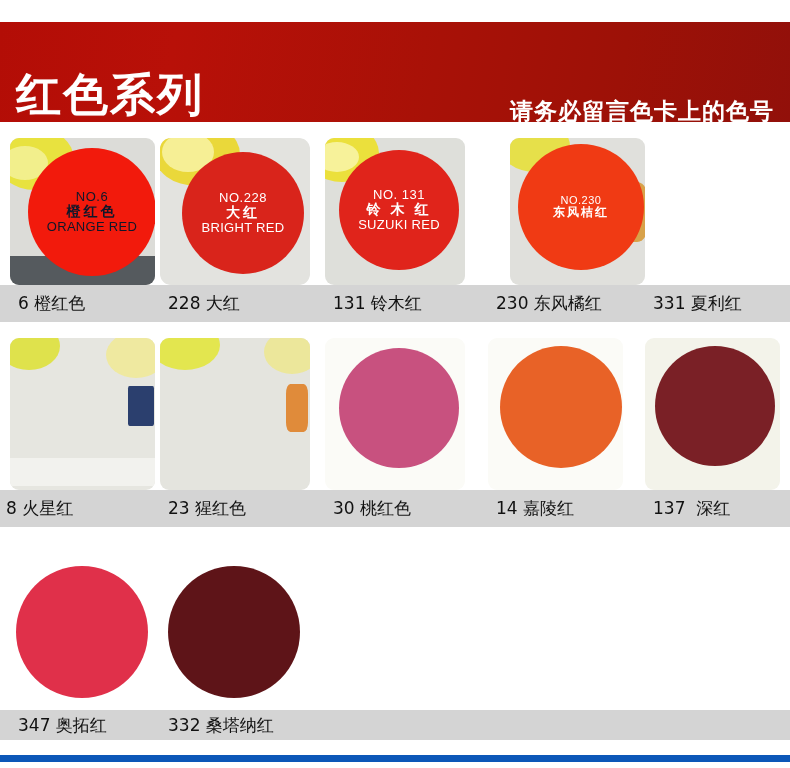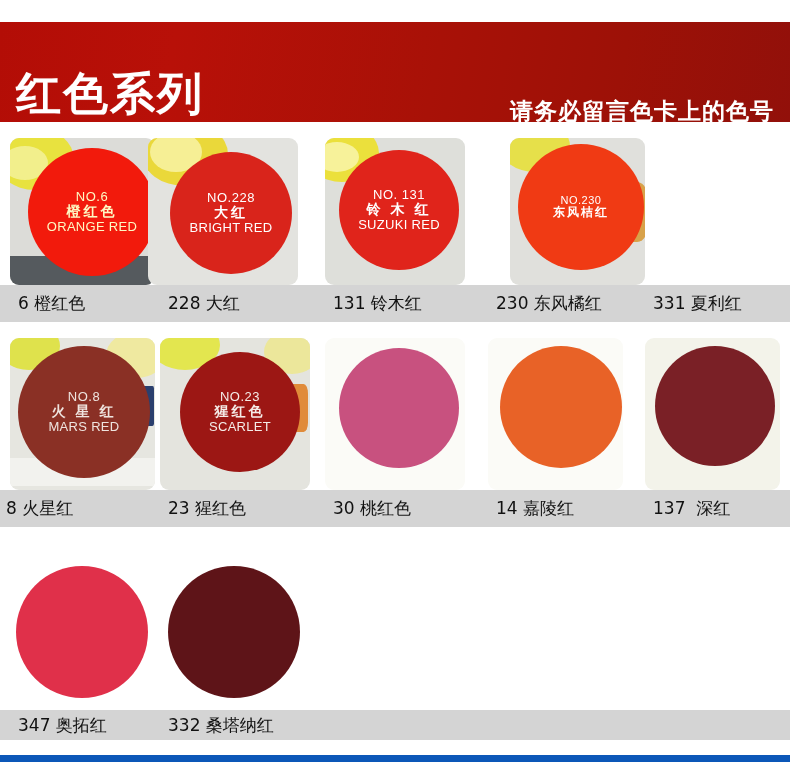--- a/index.html
+++ b/index.html
@@ -10,21 +10,21 @@
   }
   
   .banner{
     position:absolute;left:0;top:22px;width:790px;height:100px;
     background:linear-gradient(100deg,#b30d06 0%,#b81008 22%,#a81107 55%,#9d1107 78%,#92100a 100%);
     overflow:hidden;
   }
   .banner-title{
     position:absolute;left:16px;top:50px;
     color:#ffffff;font-size:45px;font-weight:bold;letter-spacing:2px;
-    font-family:Liberation Serif, serif;
+    font-family:Liberation Sans, sans-serif;
     line-height:1;
     text-shadow:0 0 1px rgba(255,255,255,.25);
   }
   .banner-sub{
     position:absolute;right:16px;top:78px;
     color:#ffffff;font-size:23px;font-weight:bold;letter-spacing:1px;
     font-family:"DejaVu Sans","Liberation Sans",sans-serif;
     line-height:1;
   }
   
@@ -78,28 +78,28 @@
 
 <div id="grid">
     <div class="capbar" style="top: 285px; height: 37px; background: rgb(212, 212, 212);"></div>
     <div class="row" style="top: 138px; height: 147px;">
       <div class="card" style="left: 10px; width: 145px; height: 147px;">
         <div class="photo">
           <div class="bgbase" style="background: rgb(220, 220, 216);"></div>
           <div class="blob" style="left: -14px; top: -10px; width: 78px; height: 62px; background: rgb(232, 226, 63); border-radius: 50%;"></div>
           <div class="blob" style="left: -8px; top: 8px; width: 46px; height: 34px; background: rgb(242, 239, 140); border-radius: 50%;"></div>
           <div class="strip" style="top: 118px; height: 30px; background: rgb(85, 90, 94);"></div>
-          <div class="disc" style="left: 18px; top: 10px; width: 128px; height: 128px; background: rgb(242, 26, 12); color: #fef9c3;">
+          <div class="disc" style="left: 18px; top: 10px; width: 128px; height: 128px; background: rgb(242, 26, 12); color: #0f172a;">
             <div class="l1">NO.6</div>
             <div class="l2">橙红色</div>
             <div class="l3">ORANGE RED</div>
           </div>
         </div>
       </div>
-      <div class="card" style="left: 148px; width: 150px; height: 147px;">
+      <div class="card" style="left: 160px; width: 150px; height: 147px; border-radius: 11px;">
         <div class="photo">
           <div class="bgbase" style="background: rgb(227, 227, 223);"></div>
           <div class="blob" style="left: -6px; top: -16px; width: 86px; height: 64px; background: rgb(234, 216, 58); border-radius: 50%;"></div>
           <div class="blob" style="left: 2px; top: -6px; width: 52px; height: 40px; background: rgb(246, 239, 149); border-radius: 50%;"></div>
           <div class="disc" style="left: 22px; top: 14px; width: 122px; height: 122px; background: rgb(217, 36, 27); color: rgb(255, 255, 255);">
             <div class="l1">NO.228</div>
             <div class="l2">大红</div>
             <div class="l3">BRIGHT RED</div>
           </div>
         </div>
@@ -135,38 +135,28 @@
     <div class="cap" style="left: 653px; top: 285px; height: 37px;">331 夏利红</div>
     <div class="capbar" style="top: 490px; height: 37px; background: rgb(212, 212, 212);"></div>
     <div class="row" style="top: 338px; height: 152px;">
       <div class="card" style="left: 10px; width: 145px; height: 152px;">
         <div class="photo">
           <div class="bgbase" style="background: rgb(230, 230, 224);"></div>
           <div class="blob" style="left: -12px; top: -16px; width: 62px; height: 48px; background: rgb(223, 226, 76); border-radius: 50%;"></div>
           <div class="blob" style="left: 96px; top: -6px; width: 60px; height: 46px; background: rgb(239, 233, 160); border-radius: 50%;"></div>
           <div class="blob" style="left: 118px; top: 48px; width: 26px; height: 40px; background: rgb(43, 63, 110); border-radius: 6%;"></div>
           <div class="strip" style="top: 120px; height: 28px; background: rgb(242, 242, 238);"></div>
-          <div class="disc" style="left: 8px; top: 8px; width: 132px; height: 132px; background: rgb(138, 48, 37); color: rgb(239, 228, 223);">
-            <div class="l1">NO.8</div>
-            <div class="l2">火 星 红</div>
-            <div class="l3">MARS  RED</div>
-          </div>
         </div>
       </div>
       <div class="card" style="left: 160px; width: 150px; height: 152px;">
         <div class="photo">
           <div class="bgbase" style="background: rgb(228, 228, 222);"></div>
           <div class="blob" style="left: -10px; top: -18px; width: 70px; height: 50px; background: rgb(227, 230, 79); border-radius: 50%;"></div>
           <div class="blob" style="left: 104px; top: -8px; width: 56px; height: 44px; background: rgb(236, 231, 155); border-radius: 50%;"></div>
           <div class="blob" style="left: 126px; top: 46px; width: 22px; height: 48px; background: rgb(224, 139, 58); border-radius: 20%;"></div>
-          <div class="disc" style="left: 20px; top: 14px; width: 120px; height: 120px; background: rgb(156, 23, 20); color: rgb(245, 236, 232);">
-            <div class="l1">NO.23</div>
-            <div class="l2">猩红色</div>
-            <div class="l3">SCARLET</div>
-          </div>
         </div>
       </div>
       <div class="card" style="left: 325px; width: 140px; height: 152px;">
         <div class="photo">
           <div class="bgbase" style="background: rgb(251, 251, 247);"></div>
           <div class="disc" style="left: 14px; top: 10px; width: 120px; height: 120px; background: rgb(200, 81, 127); color: rgb(255, 255, 255);"></div>
         </div>
       </div>
       <div class="card" style="left: 488px; width: 135px; height: 152px;">
         <div class="photo">

